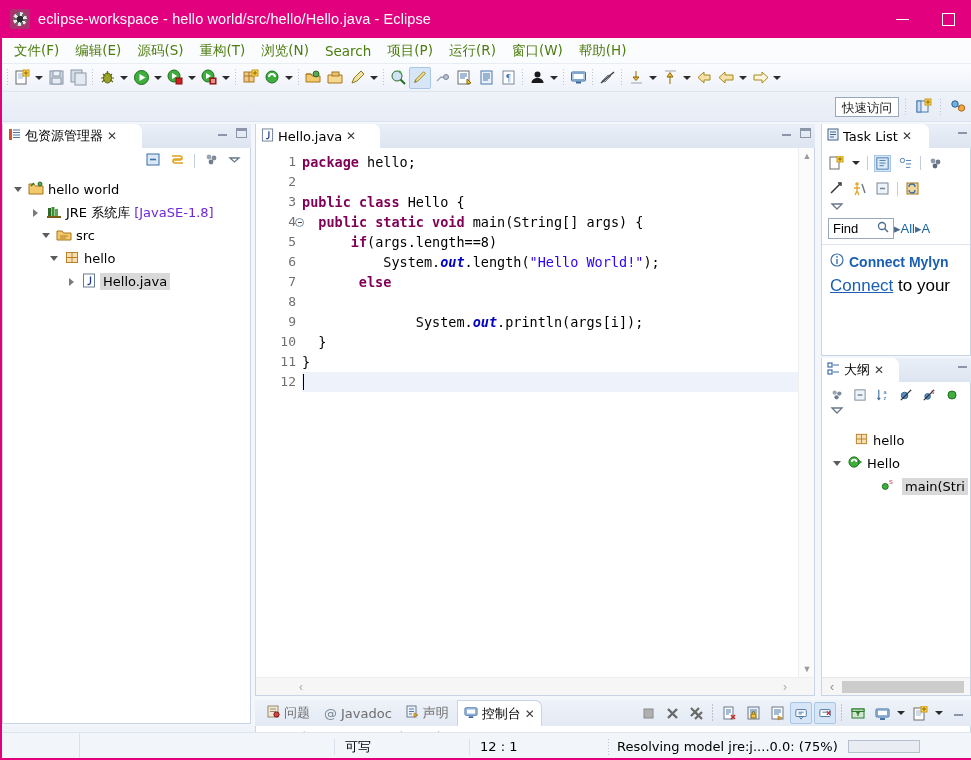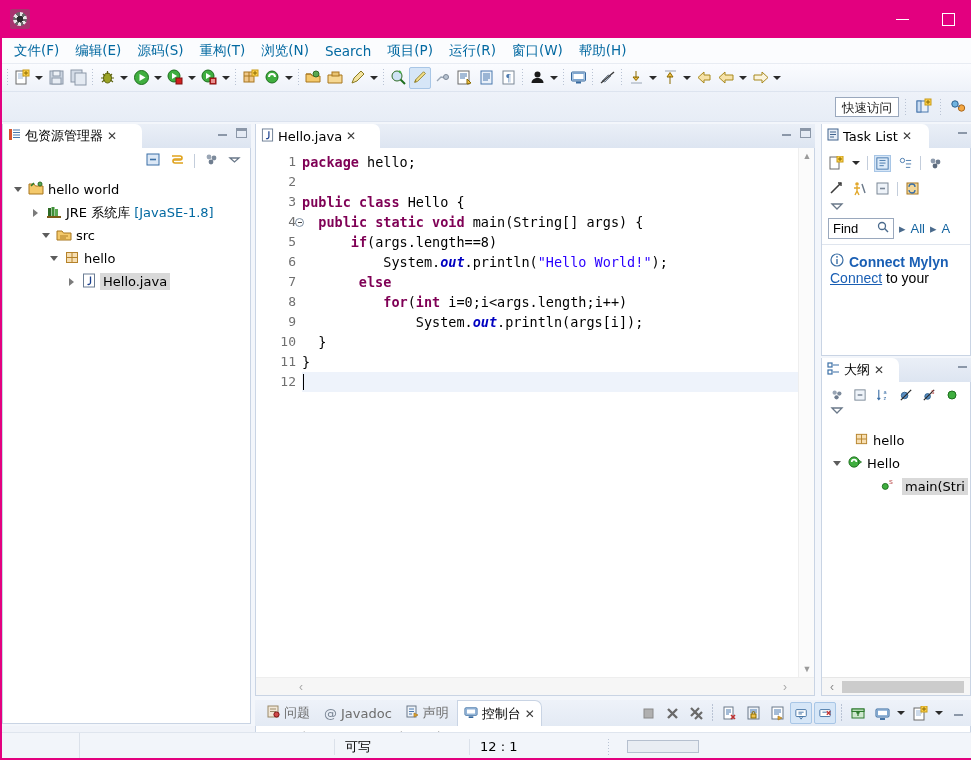--- a/index.html
+++ b/index.html
@@ -35,21 +35,21 @@
   .tb-btn{ width:46px;height:38px; display:flex;align-items:center;justify-content:center; }
   .tb-btn .min{ width:13px;height:1px;background:#fff; }
   .tb-btn .max{ width:13px;height:13px;border:1.5px solid #fff; }
 
   
   .menubar{
     height:26px; background:#fbfcfe; display:flex; align-items:center;
     padding-left:6px; border-bottom:1px solid #e8ecf3;
   }
   .menu-item{
-    padding:3px 8px; font-size:13.5px; color:#0369a1; white-space:nowrap;
+    padding:3px 8px; font-size:13.5px; color:#4d7c0f; white-space:nowrap;
     font-family:"DejaVu Sans","Liberation Sans",sans-serif;
   }
 
   
   .toolbar{
     height:28px; background:linear-gradient(#fbfcff,#eef2f9);
     display:flex; align-items:center; padding-left:4px;
     border-bottom:1px solid #dde4ef;
   }
   .tbtn{
@@ -105,21 +105,21 @@
   .ic-max{ width:11px;height:10px;border:1.5px solid #8b97a8; border-top-width:3px; }
 
   
   .tree{ padding:4px 0 0 0; font-size:13px; font-family:"DejaVu Sans",sans-serif; }
   .trow{ height:23px; display:flex; align-items:center; gap:4px; padding-left:6px; white-space:nowrap; }
   .twist{ width:13px;height:13px; display:flex;align-items:center;justify-content:center; color:#5d5d5d; font-size:10px;}
   .twist.open:before{ content:""; border-left:4.5px solid transparent;border-right:4.5px solid transparent;border-top:5px solid #5d5d5d; }
   .twist.closed:before{ content:""; border-top:4.5px solid transparent;border-bottom:4.5px solid transparent;border-left:5px solid #7b7b7b; }
   .tlbl{ }
   .sel-lbl{ background:#d9d9d9; padding:1px 3px; }
-  .muted{ color:#0369a1; }
+  .muted{ color:#6d28d9; }
 
   
   .editor-body{ position:absolute; inset:24px 0 0 0; background:#fff; border:1px solid #c9d4e4; border-top:none;}
   .gutter{
     position:absolute; left:0; top:0; bottom:18px; width:46px;
     background:#fff; }
   .marker-bar{ position:absolute; left:0; top:0; bottom:18px; width:14px;
     background:#fff; }
   .code{
     position:absolute; left:46px; top:0; right:16px; bottom:18px;
@@ -140,26 +140,26 @@
   .vs-up,.vs-dn{ position:absolute; left:0; width:16px; height:16px; display:flex;align-items:center;justify-content:center; color:#9a9a9a; font-size:9px;}
   .vs-up{top:0;} .vs-dn{bottom:0;}
   .hscroll{ position:absolute; left:0; right:0; bottom:0; height:18px; background:#f6f6f6; border-top:1px solid #eee; }
   .hs-l,.hs-r{ position:absolute; top:0; width:18px;height:18px; display:flex;align-items:center;justify-content:center;color:#a8a8a8;font-size:12px;}
   .hs-l{left:36px;} .hs-r{right:20px;}
 
   
   .mini-tb{ display:flex; align-items:center; gap:6px; padding:4px 6px; }
   .mini-tb .mi{ width:17px;height:17px; display:flex;align-items:center;justify-content:center; }
   .mi.sel{ background:#d6e6f7;border:1px solid #a8c6e6; }
-  .findrow{ display:flex; align-items:center; gap:5px; padding:3px 6px; font-size:13px;}
+  .findrow{ display:flex; align-items:center; padding:3px 6px; font-size:13px;}
   .find-box{ border:1px solid #9aa8bd; background:#fff; height:21px; width:66px; display:flex;align-items:center;justify-content:space-between;padding:0 4px; }
   .blue-link{ color:#1464a0; }
   .notice{ background:#fff; padding:6px 8px 10px 8px; }
   .notice h4{ font-size:14px; color:#1a5fb4; font-weight:bold; white-space:nowrap; }
-  .notice p{ font-size:14px; white-space:nowrap; }
+  .notice p{ font-size:17px; margin-top:6px; white-space:nowrap; }
   .ul{ text-decoration:underline; color:#1a5fb4; }
 
   
   .console-tabs{ height:26px; background:linear-gradient(#eef2f9,#e3eaf4); display:flex; align-items:center; gap:2px; padding-left:6px; position:relative;}
   .ctab{ display:flex;align-items:center;gap:4px;padding:2px 6px; font-size:13px; color:#6d6d6d; font-family:"DejaVu Sans",sans-serif;}
   .ctab.active{ color:#000; background:#fff; border:1px solid #c9d4e4; border-bottom:none; height:26px; border-top-right-radius:7px; }
   .console-tools{ position:absolute; right:2px; top:0; height:26px; display:flex; align-items:center; gap:2px; }
   .console-out{ position:absolute; left:0; right:0; top:26px; bottom:18px; background:#fff; border:1px solid #c9d4e4; border-top:none; padding:4px 6px; }
   .cline1{ font-size:12.5px; font-family:"DejaVu Sans",sans-serif; white-space:nowrap; }
   .cline2{ font-size:13.5px; font-family:"DejaVu Sans Mono",monospace; margin-top:8px; }
@@ -180,20 +180,21 @@
 </style>
 </head>
 <body>
 
 <div id="app">
 
   <div class="titlebar">
     <div class="tb-icon">
         <div class="gear"></div>
       </div>
+    <div class="tb-title">eclipse-workspace - hello world/src/hello/Hello.java - Eclipse</div>
     <div class="tb-controls">
       <div class="tb-btn">
           <div class="min"></div>
         </div>
       <div class="tb-btn">
           <div class="max"></div>
         </div>
     </div>
   </div>
 
@@ -578,23 +579,22 @@
 
         <div class="curline" style="top:224px;"></div>
         <div style="position:absolute;left:47px;top:226px;width:1px;height:16px;background:#000;"></div>
 
         <div class="code">
           <div style="position:absolute;top:4px;left:0;"><span class="kw">package</span><span class="plain"> hello;</span></div>
           <div style="position:absolute;top:24px;left:0;"></div>
           <div style="position:absolute;top:64px;left:0;"><span class="plain">  </span><span class="kw">public static void</span><span class="plain"> main(String[] args) {</span></div>
           <div style="position:absolute;top:44px;left:0;"><span class="kw">public class</span><span class="plain"> Hello {</span></div>
           <div style="position:absolute;top:84px;left:0;"><span class="plain">      </span><span class="kw">if</span><span class="plain">(args.length==8)</span></div>
-          <div style="position:absolute;top:104px;left:0;"><span class="plain">          System.</span><span class="fld">out</span><span class="plain">.println(</span><span class="str">"Hello World!"</span><span class="plain">);</span></div>
+          <div style="position:absolute;top:104px;left:0;"><span class="plain">          System.</span><span class="fld">out</span><span class="plain">.length(</span><span class="str">"Hello World!"</span><span class="plain">);</span></div>
           <div style="position:absolute;top:124px;left:8px;"><span class="plain">      </span><span class="kw">else</span></div>
-          <div style="position:absolute;top:144px;left:0;"><span class="plain">          </span><span class="kw">for</span><span class="plain">(</span><span class="kw">int</span><span class="plain"> i=0;i&lt;args.length;i++)</span></div>
           <div style="position:absolute;top:164px;left:0;"><span class="plain">              System.</span><span class="fld">out</span><span class="plain">.println(args[i]);</span></div>
           <div style="position:absolute;top:184px;left:0;"><span class="plain">  }</span></div>
           <div style="position:absolute;top:204px;left:0;"><span class="plain">}</span></div>
           <div style="position:absolute;top:224px;left:0;"></div>
         </div>
 
         <div class="vscroll">
           <div class="vs-up">▲</div>
           <div class="vs-dn">▼</div>
         </div>
@@ -966,19 +966,20 @@
 
   </div>
 
   <div class="statusbar">
     <div style="width:80px;height:28px;border-right:1px solid #dbe1ea;"></div>
     <div class="st-cell" style="width:255px;"></div>
     <div class="st-cell" style="width:135px;">可写</div>
     <div class="st-cell" style="width:130px;border-right:none;">12 : 1</div>
     <div class="st-dotsep"></div>
     <div style="display:flex;align-items:center;">
+      <span>Resolving model jre:j....0.0: (75%)</span>
       <div class="st-prog"></div>
     </div>
     <div class="pinkline"></div>
   </div>
 
   <div class="pinkedge" style="top:38px;bottom:0;"></div>
 </div>
 
 </body></html>

